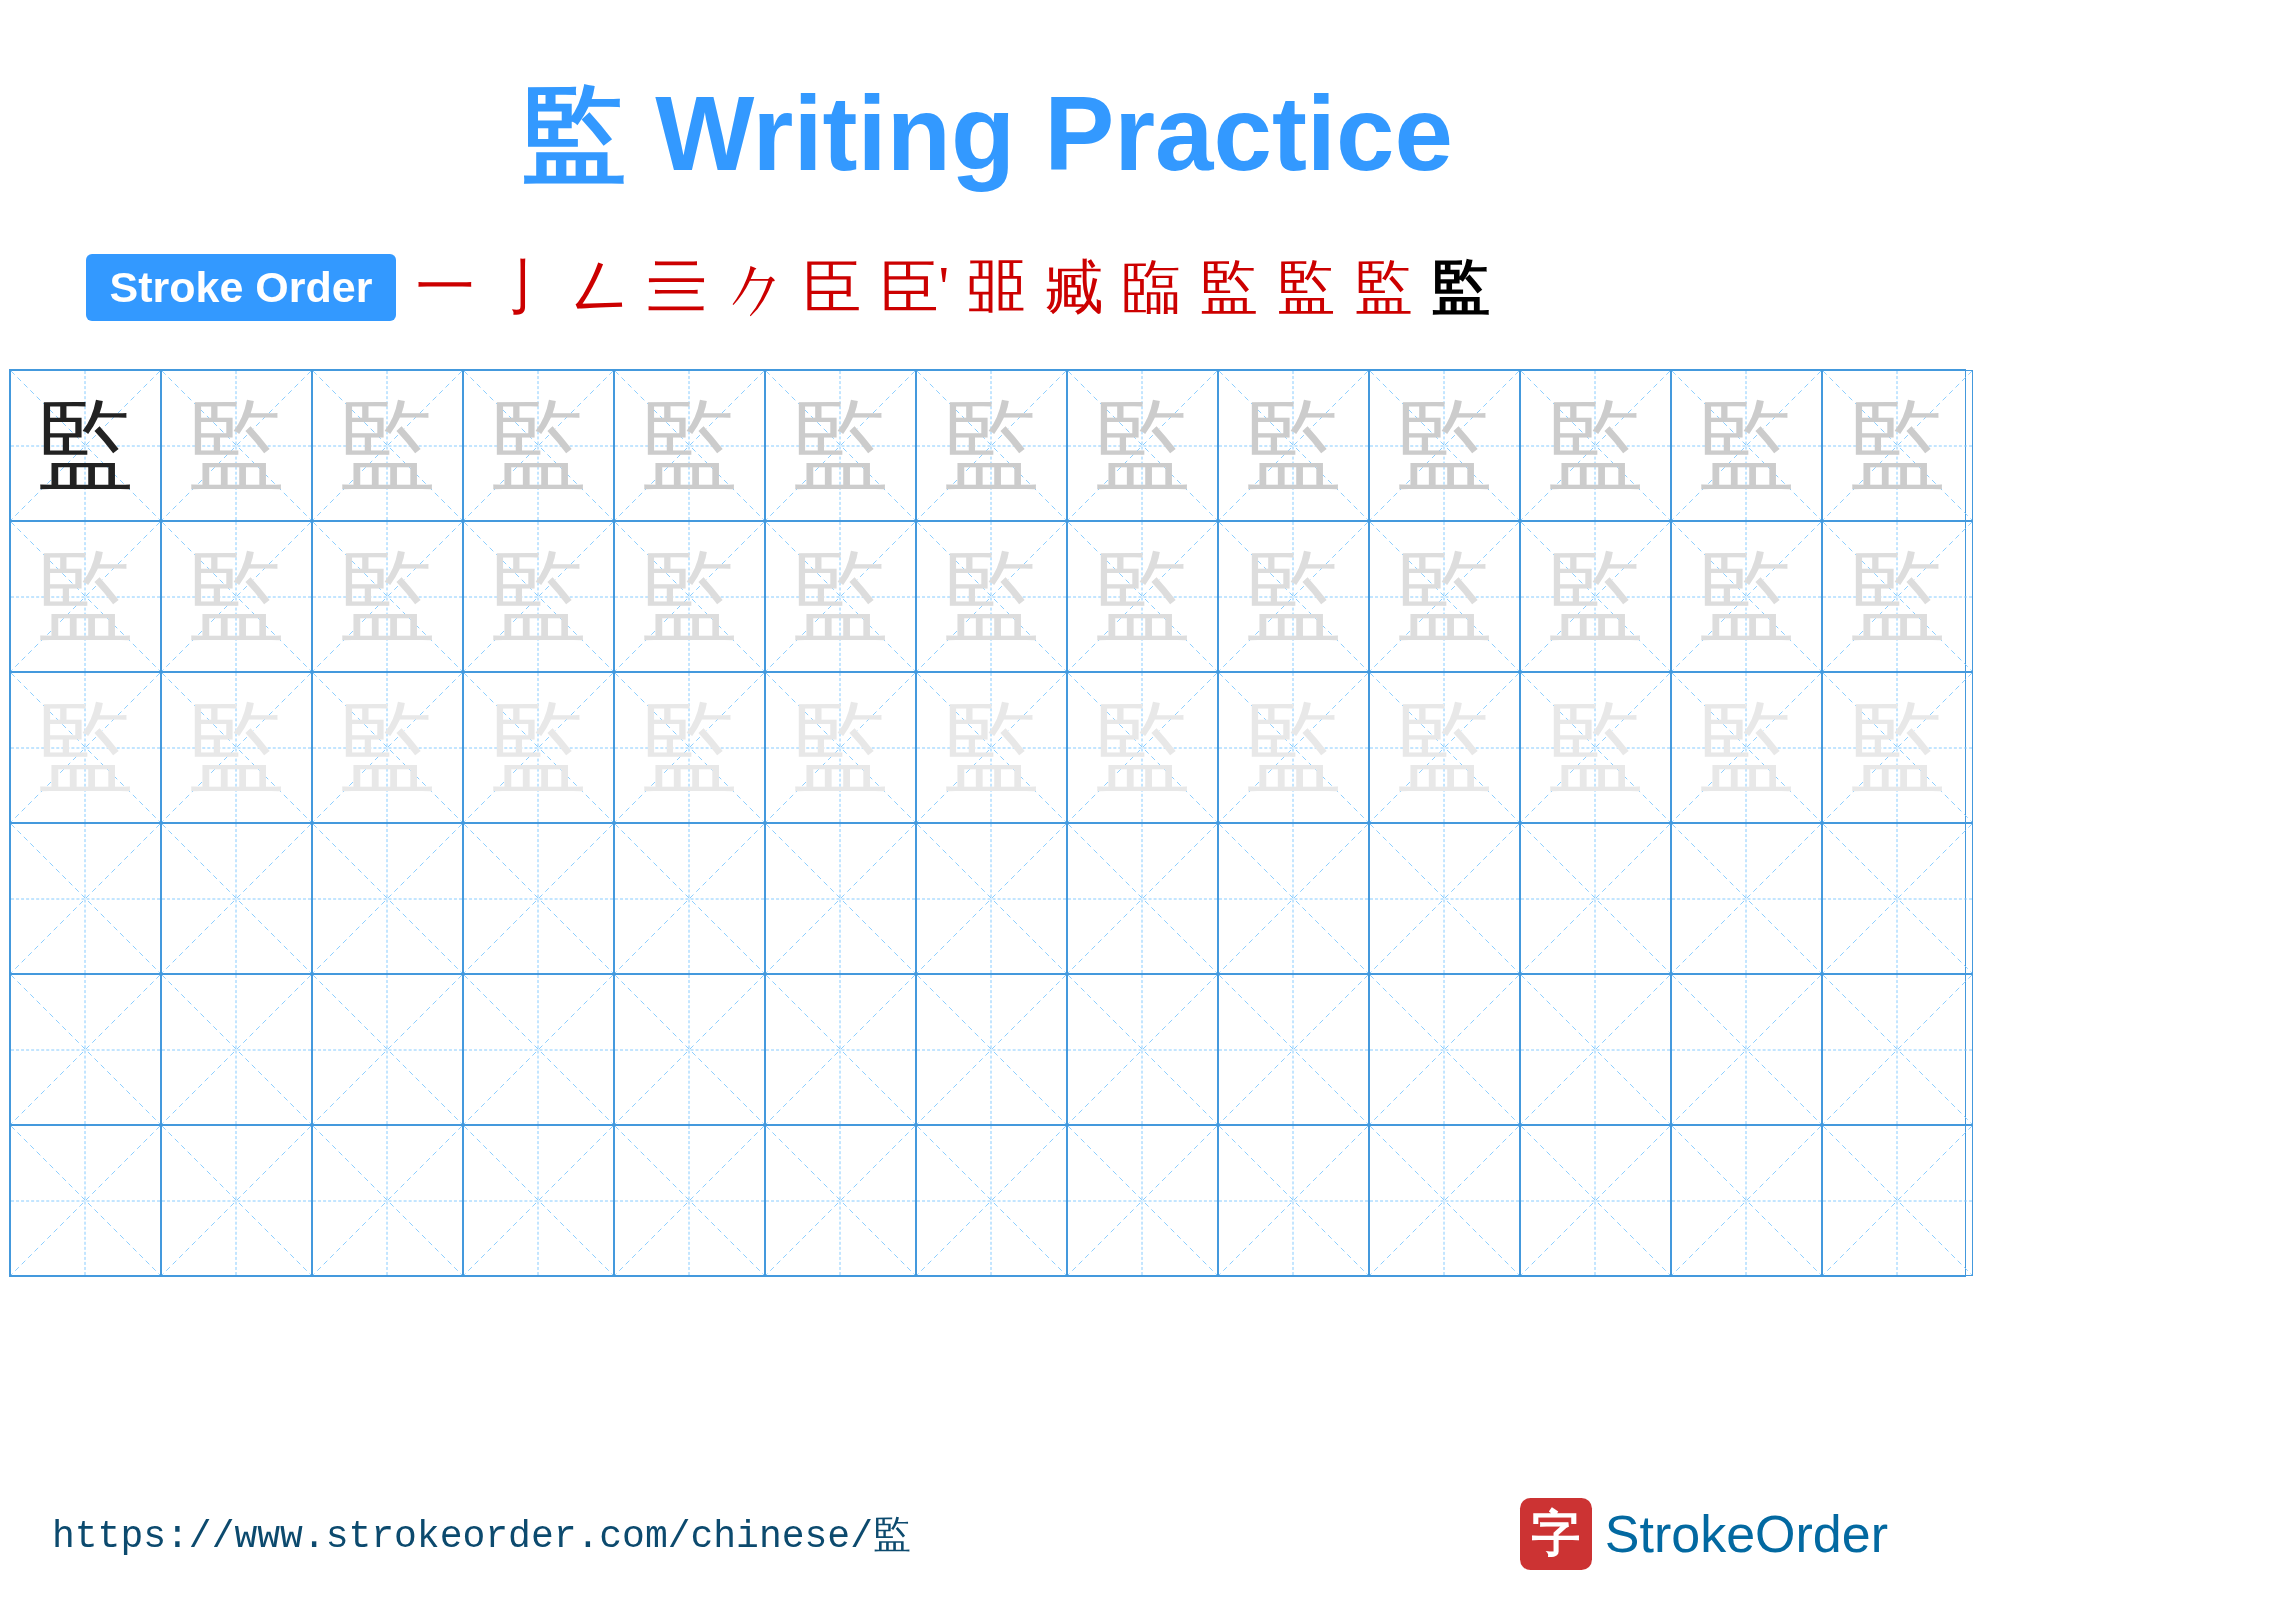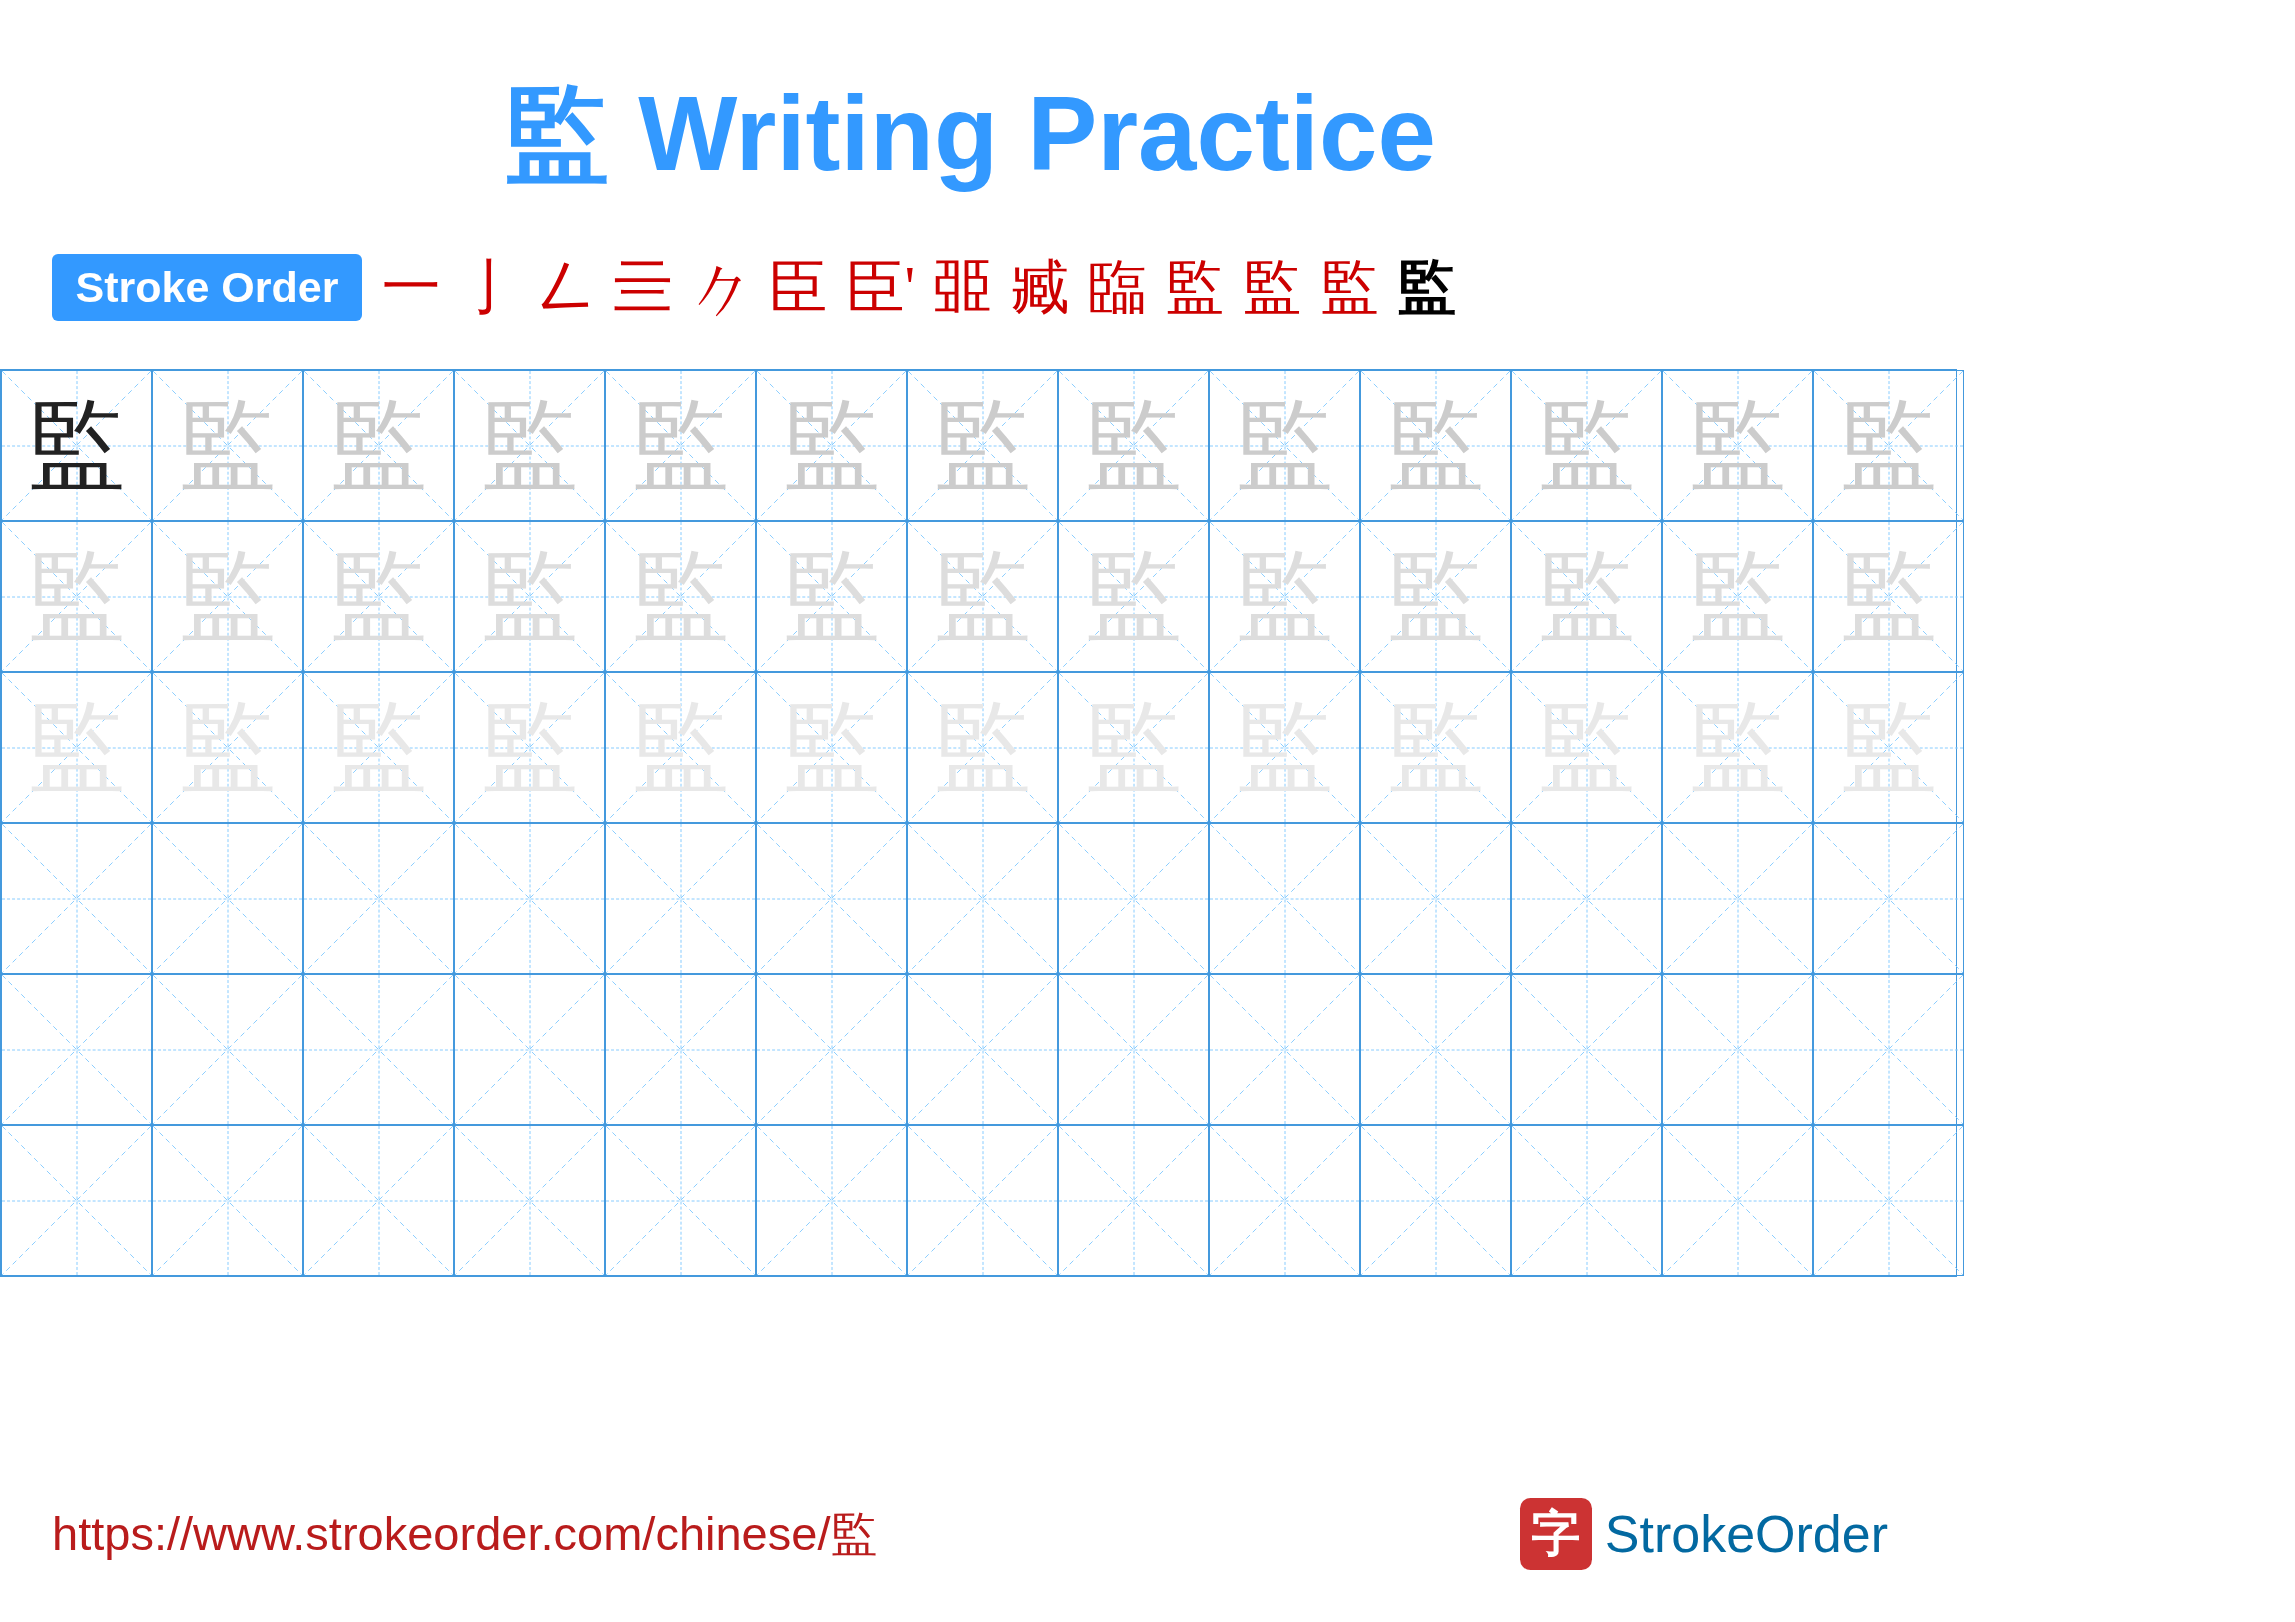--- a/index.html
+++ b/index.html
@@ -12,20 +12,22 @@
       overflow: hidden;
     }
 
     .page {
       width: 1940px;
       height: 1622px;
       background: #fff;
       position: relative;
       display: flex;
       flex-direction: column;
+      align-items: center;
+      padding-left: 34px;
     }
 
     .title-area {
       margin-top: 65px;
       text-align: center;
     }
 
     .title-text {
       font-size: 105px;
       font-weight: bold;
@@ -136,22 +138,23 @@
       position: absolute;
       bottom: 52px;
       left: 52px;
       right: 52px;
       display: flex;
       align-items: center;
       justify-content: space-between;
     }
 
     .footer-url {
-      font-size: 47px;
-      color: #b91c1c;
+      font-size: 38px;
+      color: #0c4a6e;
+      font-family: Liberation Mono, monospace;
     }
 
     .footer-logo {
       display: flex;
       align-items: center;
       gap: 13px;
     }
 
     .logo-icon {
       width: 72px;

